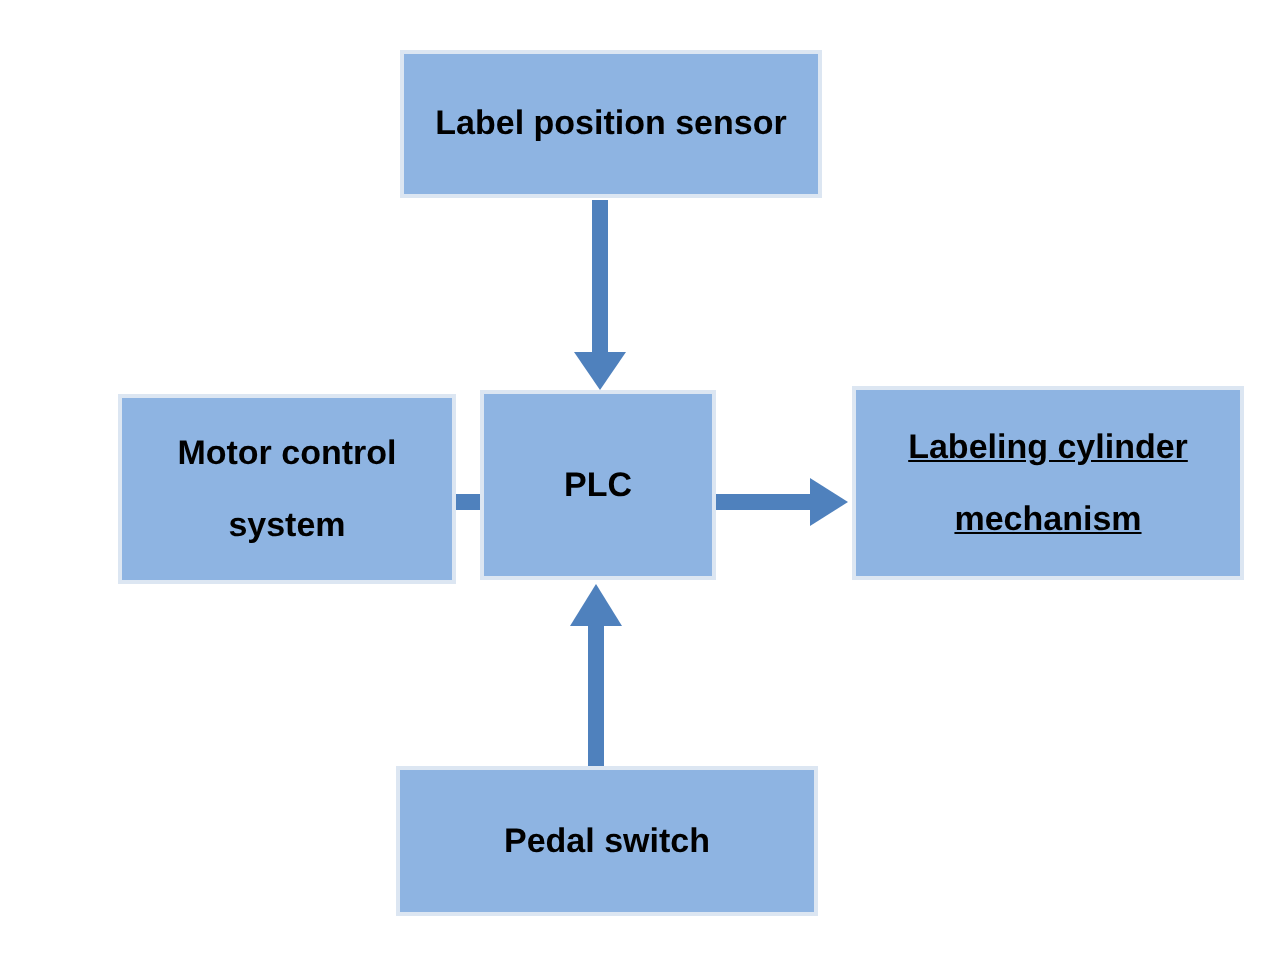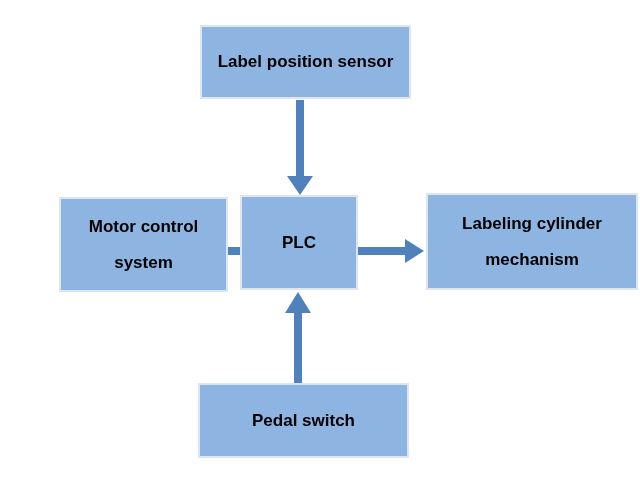--- a/index.html
+++ b/index.html
@@ -26,21 +26,21 @@
     text-align: center;
     font-weight: bold;
     font-size: 17px;
     line-height: 2.1;
     color: var(--text, #000);
     padding: 10px 4px;
   }
   .node-top    { left: 200px; top: 25px;  width: 211px; height: 74px; }
   .node-left   { left: 22px;  top: 197px; width: 169px; height: 95px; margin-left: 37px; }
   .node-center { left: 240px; top: 195px; width: 118px; height: 95px; }
-  .node-right  { left: 426px; top: 193px; width: 212px; height: 97px; }
+  .node-right  { left: 426px; top: 193px; width: 196px; height: 97px; text-decoration: underline; }
   .node-bottom { left: 198px; top: 383px; width: 211px; height: 75px; text-align: center; }
   .arrow-layer {
     position: absolute;
     left: 0; top: 0;
     width: 640px;
     height: 480px;
     pointer-events: none;
   }
   .arrow-layer .arrow { fill: var(--arrow, #4F81BD); }
 </style>

